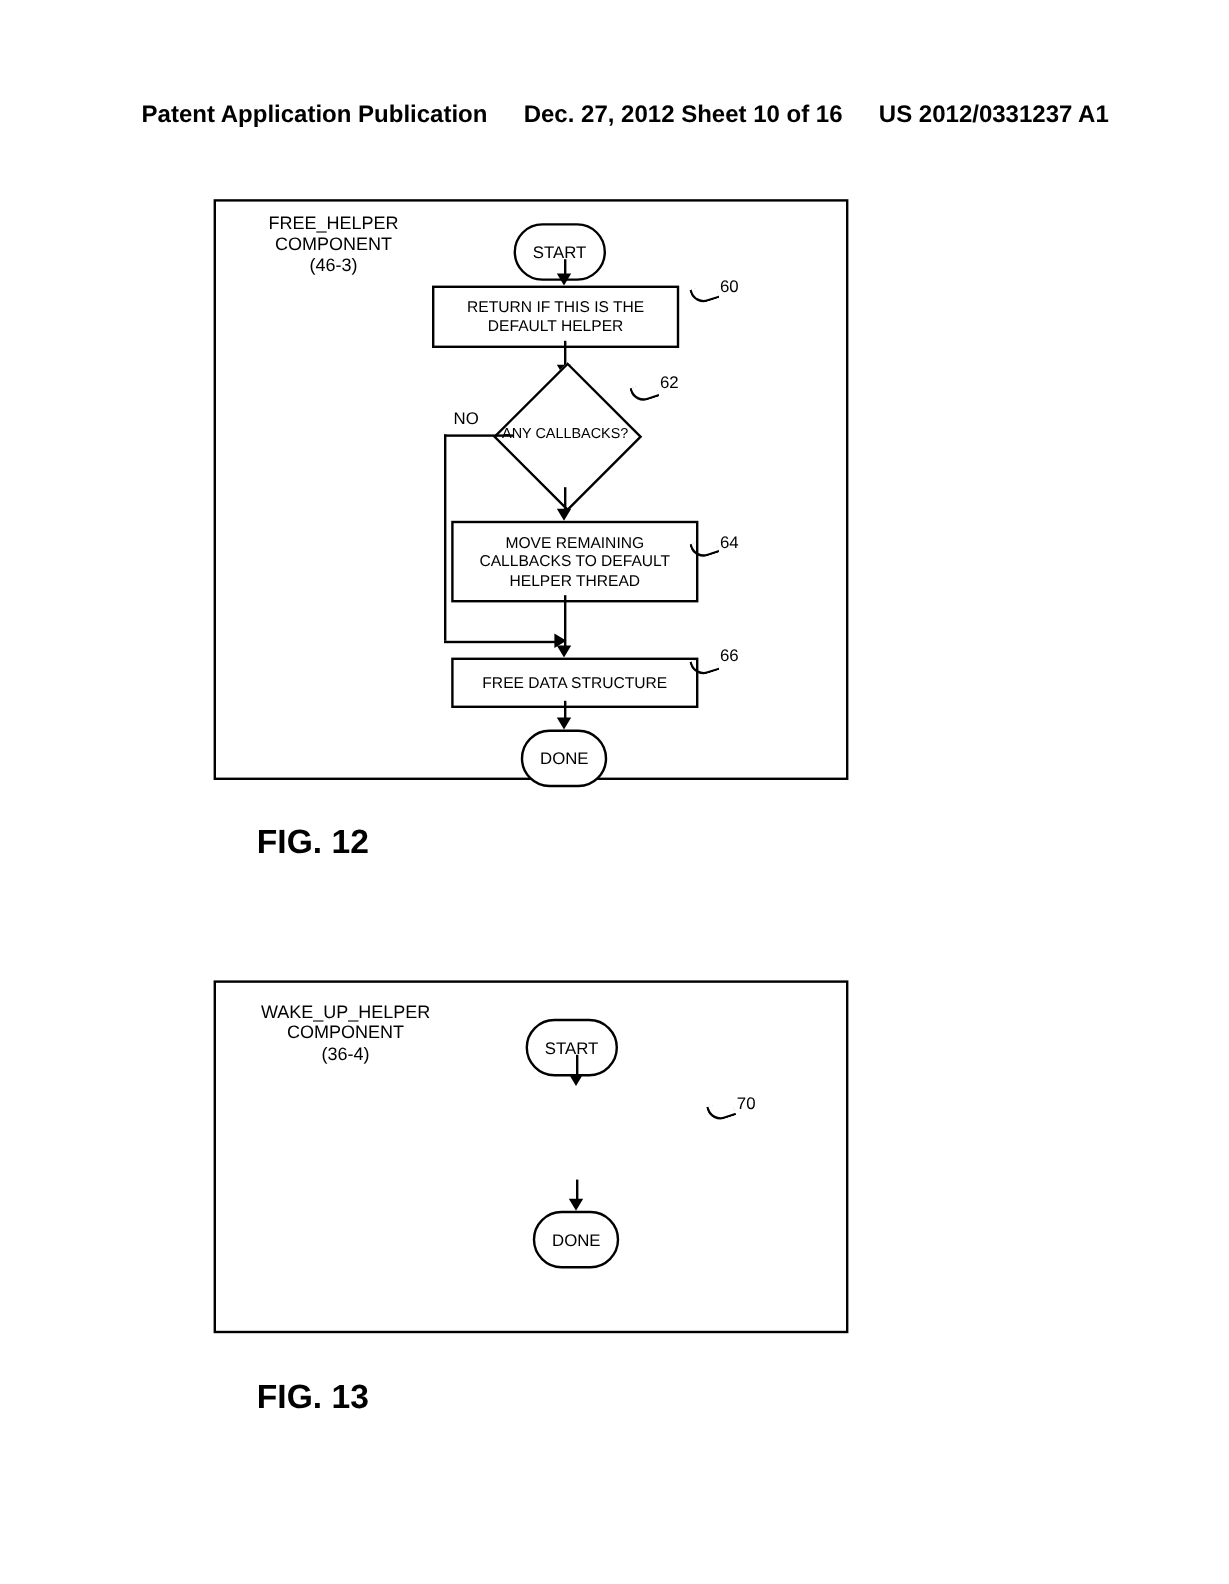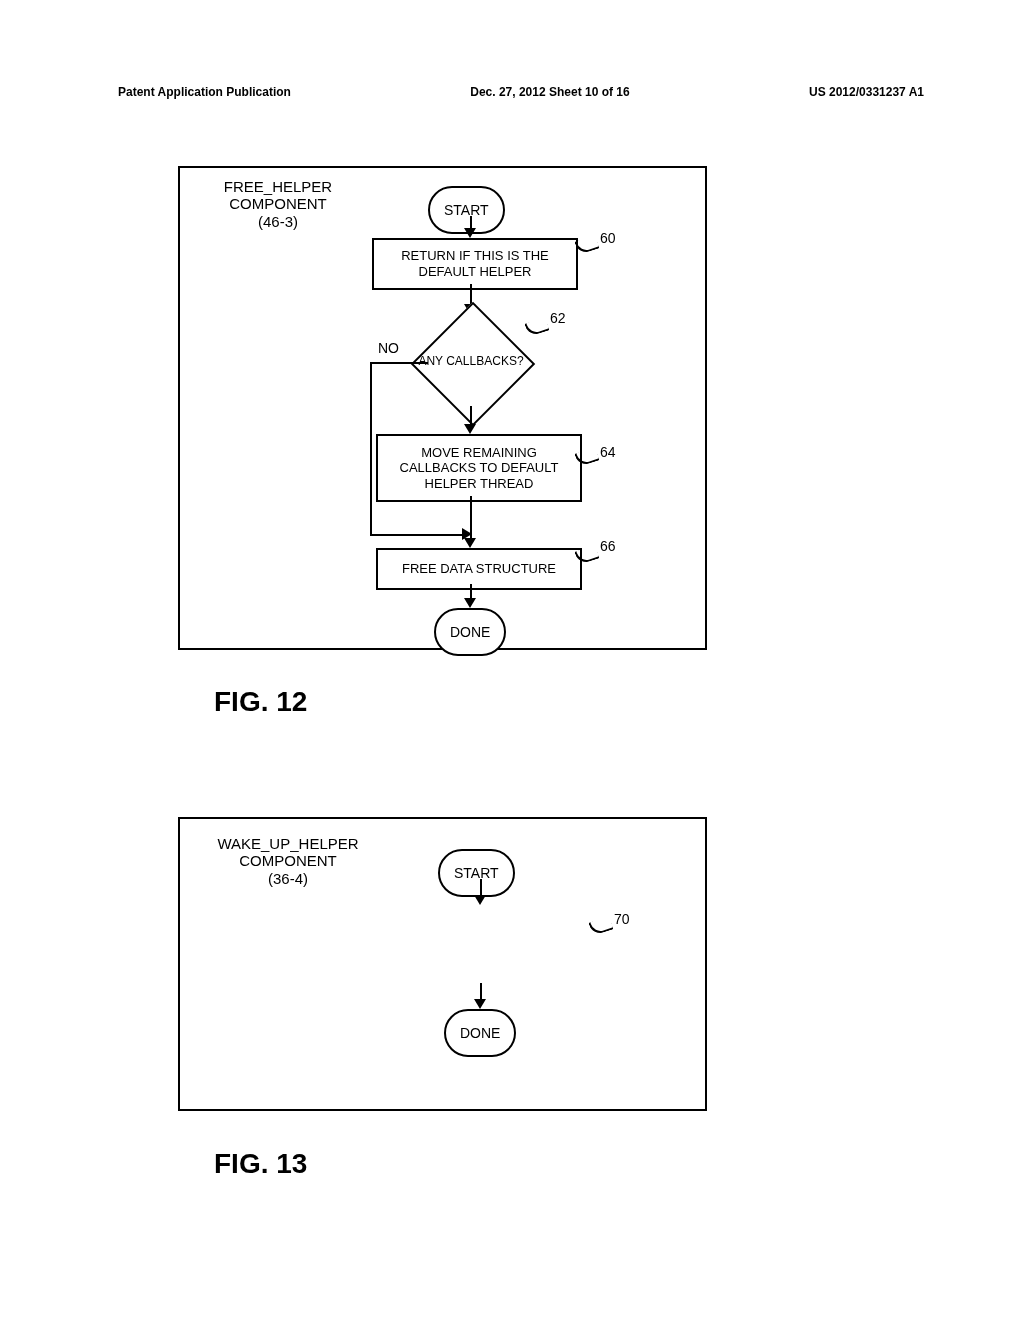--- a/index.html
+++ b/index.html
@@ -14,21 +14,21 @@
   .page {
     position: relative;
     width: 1024px;
     height: 1320px;
   }
   .header {
     position: absolute;
     top: 85px;
     left: 118px;
     right: 100px;
-    font-size: 12px;
+    font-size: 20px;
     font-weight: bold;
     display: flex;
     justify-content: space-between;
     white-space: nowrap;
   }
   
   .panel {
     position: absolute;
     border: 2px solid #000;
     background: #fff;
@@ -160,21 +160,21 @@
       <span>COMPONENT</span><br>
       <span>(46-3)</span>
     </div>
 
     <div class="terminator" style="left:248px; top:18px;">
       <span>START</span>
     </div>
     <div class="vline" style="left:290px; top:48px; height:14px;"></div>
     <div class="arrow-down" style="left:284px; top:60px;"></div>
 
-    <div class="process" style="left:192px; top:70px; width:190px; height:40px;justify-content:center;">
+    <div class="process" style="left:180px; top:70px; width:190px; height:40px;justify-content:center;">
       <span>RETURN IF THIS IS THE DEFAULT HELPER</span>
     </div>
     <div class="sq-tick" style="left:396px; top:70px;"></div>
     <div class="ref-num" style="left:420px; top:62px;">60</div>
     <div class="vline" style="left:290px; top:116px; height:22px;"></div>
     <div class="arrow-down" style="left:284px; top:136px;"></div>
 
     <div class="diamond-wrap" style="left:291px; top:194px;">
       <div class="diamond"></div>
       <div class="diamond-text">ANY CALLBACKS?</div>

